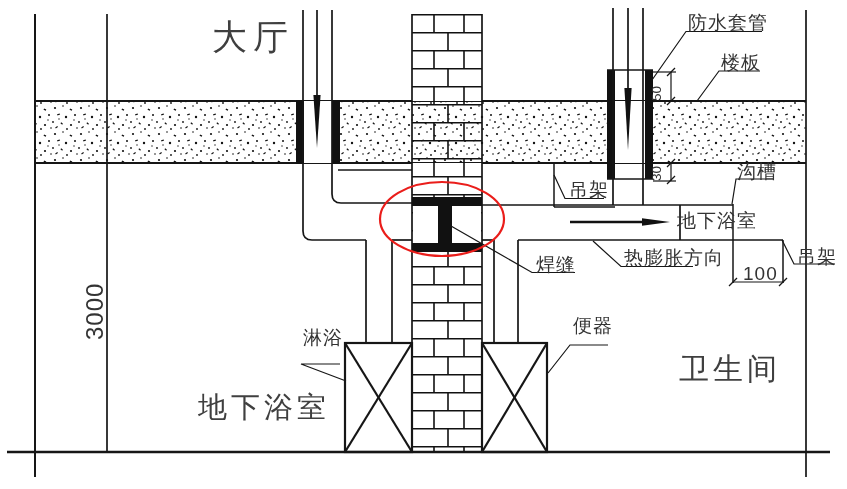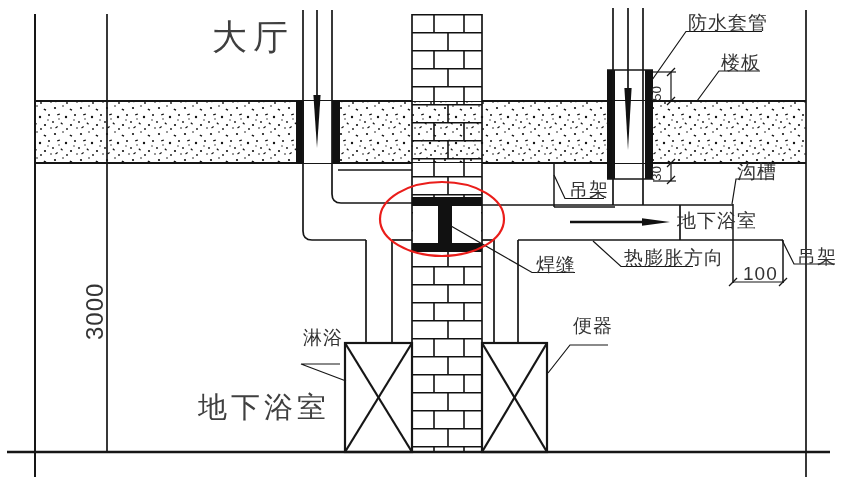--- a/index.html
+++ b/index.html
@@ -171,20 +171,21 @@
       <rect x="482" y="343" width="65" height="109"></rect>
       <line x1="482" y1="343" x2="547" y2="452"></line>
       <line x1="547" y1="343" x2="482" y2="452"></line>
     </g>
 
     <ellipse cx="442" cy="219" rx="62" ry="37" fill="none" stroke="#ea1d1a" stroke-width="2.2"></ellipse>
   </svg>
 
   <div class="lbl lbl-room room-hall">大厅</div>
   <div class="lbl lbl-room room-basement">地下浴室</div>
+  <div class="lbl lbl-room room-bathroom">卫生间</div>
 
   <div class="lbl lbl-sm lbl-sleeve">防水套管</div>
   <div class="lbl lbl-sm lbl-slab">楼板</div>
   <div class="lbl lbl-sm lbl-hanger-l">吊架</div>
   <div class="lbl lbl-sm lbl-groove">沟槽</div>
   <div class="lbl lbl-sm lbl-expansion">地下浴室</div>
   <div class="lbl lbl-sm lbl-weld">焊缝</div>
   <div class="lbl lbl-sm lbl-supply">热膨胀方向</div>
   <div class="lbl lbl-sm lbl-hanger-r">吊架</div>
   <div class="lbl lbl-sm lbl-shower" style="left:303px;top:328px;">淋浴</div>

